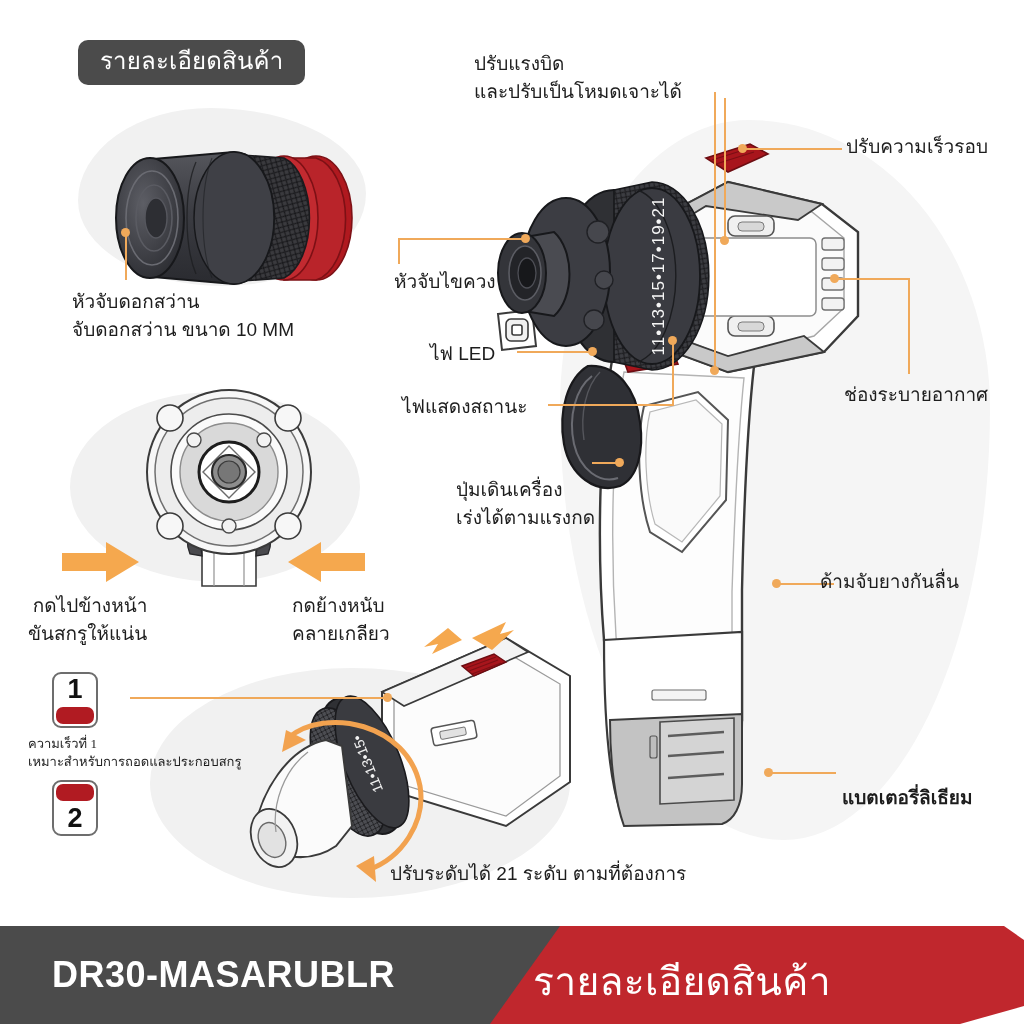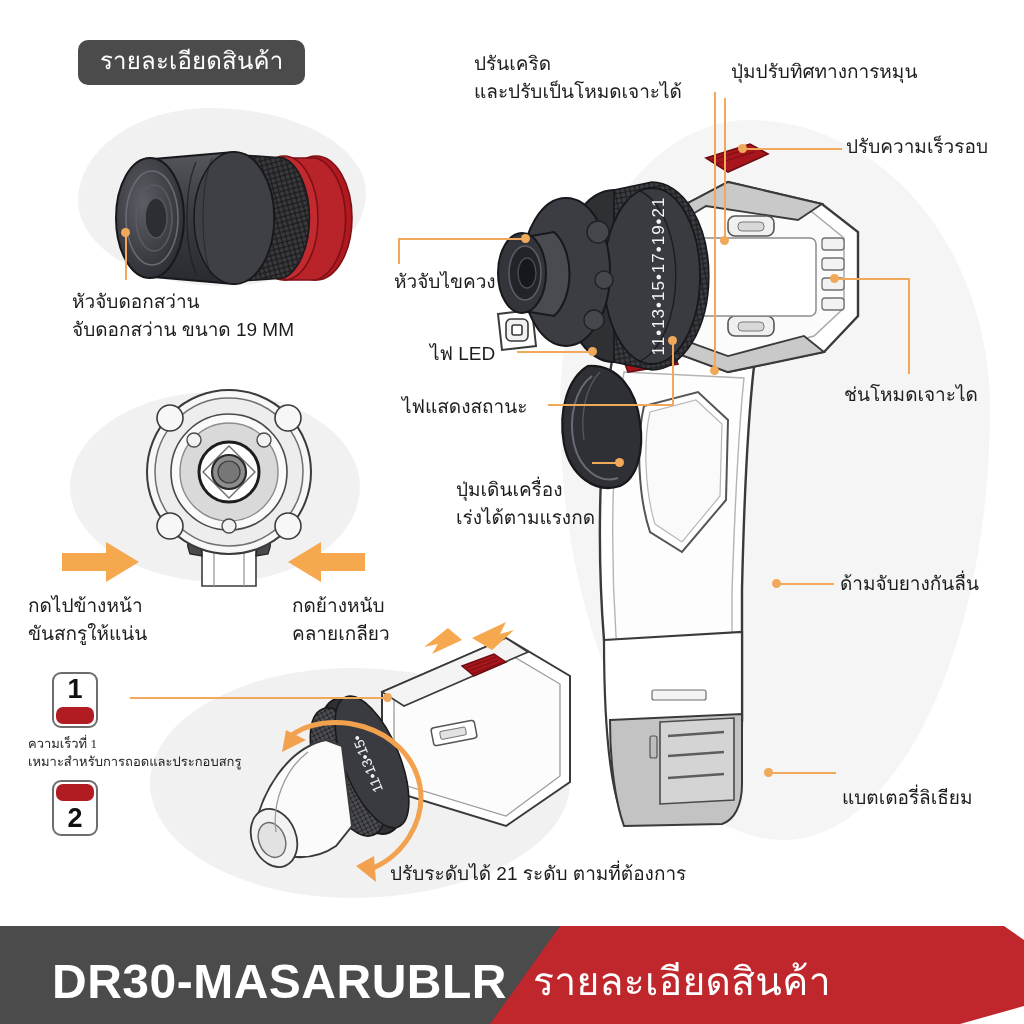--- a/index.html
+++ b/index.html
@@ -65,21 +65,21 @@
 
   
   .arrow{position:absolute;z-index:7;}
 
   
   .footer{
     position:absolute;left:0;bottom:0;width:1024px;height:104px;z-index:9;
   }
   .footer .sku{
     position:absolute;left:52px;top:34px;
-    color:#fff;font-size:48px;font-weight:bold;letter-spacing:.5px;
+    color:#fff;font-size:36px;font-weight:bold;letter-spacing:.5px;
     font-family:"Liberation Sans",sans-serif;
   }
   .footer .ttl{
     position:absolute;left:533px;top:30px;
     color:#fff;font-size:39px;letter-spacing:.3px;
   }
 
   svg{display:block;}
   .ill{position:absolute;z-index:3;}
 </style>
@@ -127,21 +127,21 @@
     <ellipse cx="68" cy="108" rx="11" ry="20" fill="#2d2e33" stroke="#56575e" stroke-width="1.4"></ellipse>
 
     <path d="M108 52 C 96 80 96 136 108 164" fill="none" stroke="#1d1e21" stroke-width="1.3" opacity=".8"></path>
     <path d="M124 48 C 112 78 112 138 124 168" fill="none" stroke="#1d1e21" stroke-width="1.1" opacity=".6"></path>
   </svg>
 
   <div class="dot" style="left:121px;top:228px;"></div>
   <div class="ln v" style="left:125px;top:232px;height:48px;"></div>
   <div class="lab" style="left:72px;top:288px;">
     <div>หัวจับดอกสว่าน</div>
-    <div>จับดอกสว่าน ขนาด 19 MM</div>
+    <div>จับดอกสว่าน ขนาด 10 MM</div>
   </div>
 
   <svg class="ill" style="left:104px;top:378px;" width="250" height="210" viewBox="0 0 250 210">
 
     <path d="M98 150 L98 208 L152 208 L152 150 Z" fill="#ffffff" stroke="#3b3b3b" stroke-width="1.6"></path>
     <path d="M110 156 L110 208 M140 156 L140 208" stroke="#9b9b9b" stroke-width="1.3" fill="none"></path>
 
     <path d="M88 146 q-8 16 -2 30 l12 2 q-3 -18 0 -32 z" fill="#4a4a4e" stroke="#27272a" stroke-width="1.3"></path>
     <path d="M162 146 q8 16 2 30 l-12 2 q3 -18 0 -32 z" fill="#4a4a4e" stroke="#27272a" stroke-width="1.3"></path>
 
@@ -166,21 +166,21 @@
     <circle cx="125" cy="94" r="11" fill="#777" stroke="#3b3b3b" stroke-width="1.2"></circle>
   </svg>
 
   <svg class="arrow" style="left:62px;top:540px;" width="78" height="44" viewBox="0 0 78 44">
     <path d="M0 13 L44 13 L44 2 L77 22 L44 42 L44 31 L0 31 Z" fill="#f5a84e"></path>
   </svg>
   <svg class="arrow" style="left:288px;top:540px;" width="78" height="44" viewBox="0 0 78 44">
     <path d="M77 13 L33 13 L33 2 L0 22 L33 42 L33 31 L77 31 Z" fill="#f5a84e"></path>
   </svg>
 
-  <div class="lab" style="left:28px;top:592px;">
+  <div class="lab" style="left:28px;top:592px;text-align:right;">
     <div>กดไปข้างหน้า</div>
     <div>ขันสกรูให้แน่น</div>
   </div>
   <div class="lab" style="left:292px;top:592px;">
     <div>กดย้างหนับ</div>
     <div>คลายเกลียว</div>
   </div>
 
   <div class="badge" style="left:52px;top:672px;">
     <div class="num">1</div>
@@ -322,29 +322,26 @@
     <circle cx="112" cy="160" r="9" fill="#46474d" stroke="#202125" stroke-width="1.4"></circle>
     <circle cx="102" cy="200" r="10" fill="#46474d" stroke="#202125" stroke-width="1.4"></circle>
 
     <path d="M28 118 C 16 130 14 176 26 190 L62 196 A30 48 0 0 0 62 112 Z" fill="#4a4b51" stroke="#17181b" stroke-width="2"></path>
     <ellipse cx="30" cy="153" rx="24" ry="40" fill="#34353a" stroke="#17181b" stroke-width="2"></ellipse>
     <ellipse cx="33" cy="153" rx="16" ry="27" fill="#232428" stroke="#5c5d64" stroke-width="1.6"></ellipse>
     <ellipse cx="35" cy="153" rx="9" ry="15" fill="#17181b" stroke="#4d4e55" stroke-width="1.3"></ellipse>
   </svg>
 
   <div class="lab" style="left:474px;top:50px;">
-    <div>ปรันเคริด</div>
+    <div>ปรับแรงบิด</div>
     <div>และปรับเป็นโหมดเจาะได้</div>
   </div>
   <div class="ln v" style="left:724px;top:98px;height:140px;"></div>
   <div class="dot" style="left:720px;top:236px;"></div>
 
-  <div class="lab" style="left:731px;top:58px;">
-    <span>ปุ่มปรับทิศทางการหมุน</span>
-  </div>
   <div class="ln v" style="left:714px;top:92px;height:278px;"></div>
   <div class="dot" style="left:710px;top:366px;"></div>
 
   <div class="lab" style="left:846px;top:133px;">
     <span>ปรับความเร็วรอบ</span>
   </div>
   <div class="ln h" style="left:742px;top:148px;width:100px;"></div>
   <div class="dot" style="left:738px;top:144px;"></div>
 
   <div class="lab" style="left:394px;top:268px;">
@@ -368,33 +365,33 @@
   <div class="dot" style="left:668px;top:336px;"></div>
 
   <div class="lab" style="left:456px;top:476px;">
     <div>ปุ่มเดินเครื่อง</div>
     <div>เร่งได้ตามแรงกด</div>
   </div>
   <div class="ln h" style="left:592px;top:462px;width:28px;"></div>
   <div class="dot" style="left:615px;top:458px;"></div>
 
   <div class="lab" style="left:844px;top:381px;">
-    <span>ช่นโหมดเจาะได</span>
+    <span>ช่องระบายอากาศ</span>
   </div>
   <div class="ln h" style="left:834px;top:278px;width:76px;"></div>
   <div class="ln v" style="left:908px;top:278px;height:96px;"></div>
   <div class="dot" style="left:830px;top:274px;"></div>
 
-  <div class="lab" style="left:840px;top:570px;">
+  <div class="lab" style="left:820px;top:570px;font-family:Liberation Mono, monospace;">
     <span>ด้ามจับยางกันลื่น</span>
   </div>
   <div class="ln h" style="left:776px;top:583px;width:58px;"></div>
   <div class="dot" style="left:772px;top:579px;"></div>
 
-  <div class="lab" style="left:842px;top:784px;">
+  <div class="lab" style="left:842px;top:784px;font-weight:bold;">
     <span>แบตเตอรี่ลิเธียม</span>
   </div>
   <div class="ln h" style="left:768px;top:772px;width:68px;"></div>
   <div class="dot" style="left:764px;top:768px;"></div>
 
   <div class="footer">
     <svg width="1024" height="104" viewBox="0 0 1024 104" style="position:absolute;left:0;top:0;">
       <path d="M0 0 L1024 0 L1024 104 L0 104 Z" fill="#ffffff"></path>
       <path d="M0 6 L760 6 L690 104 L0 104 Z" fill="#4b4b4b"></path>
       <path d="M466 6 L1004 6 L1024 20 L1024 86 L960 104 L396 104 Z" fill="#c0272d"></path>

